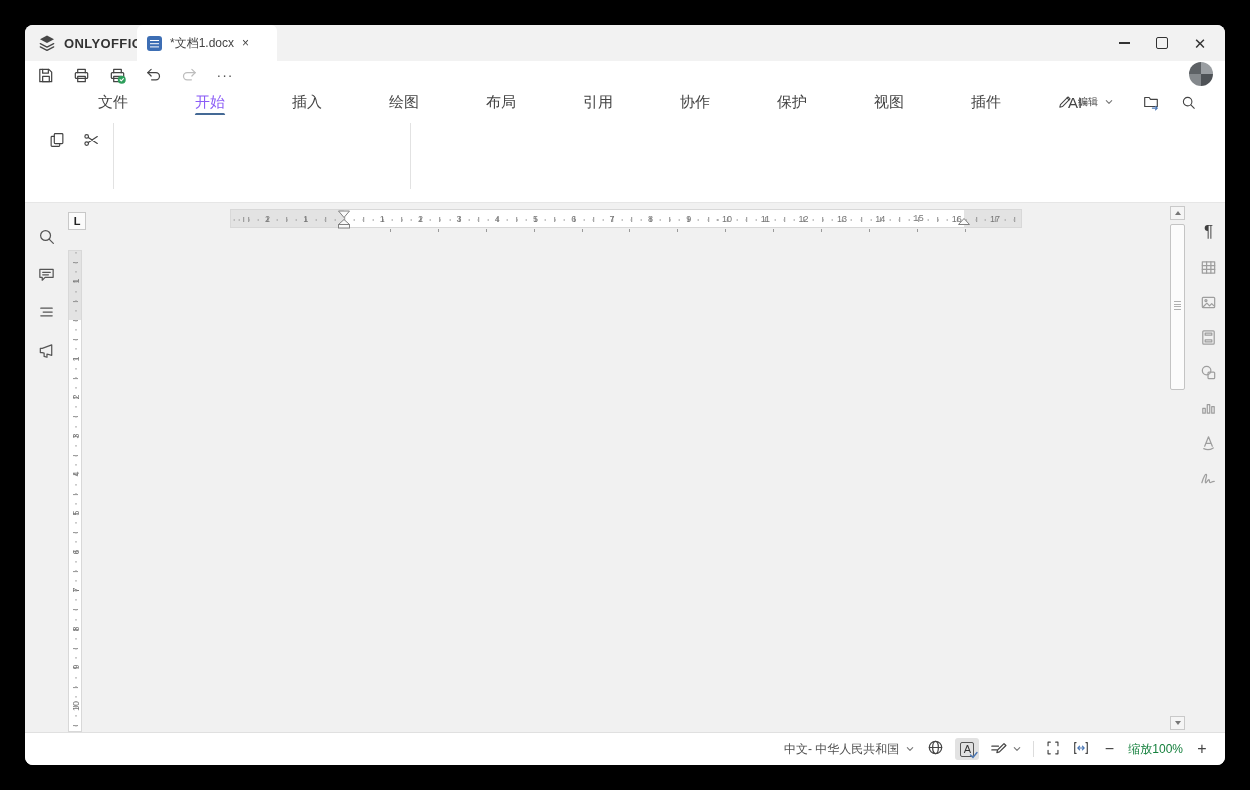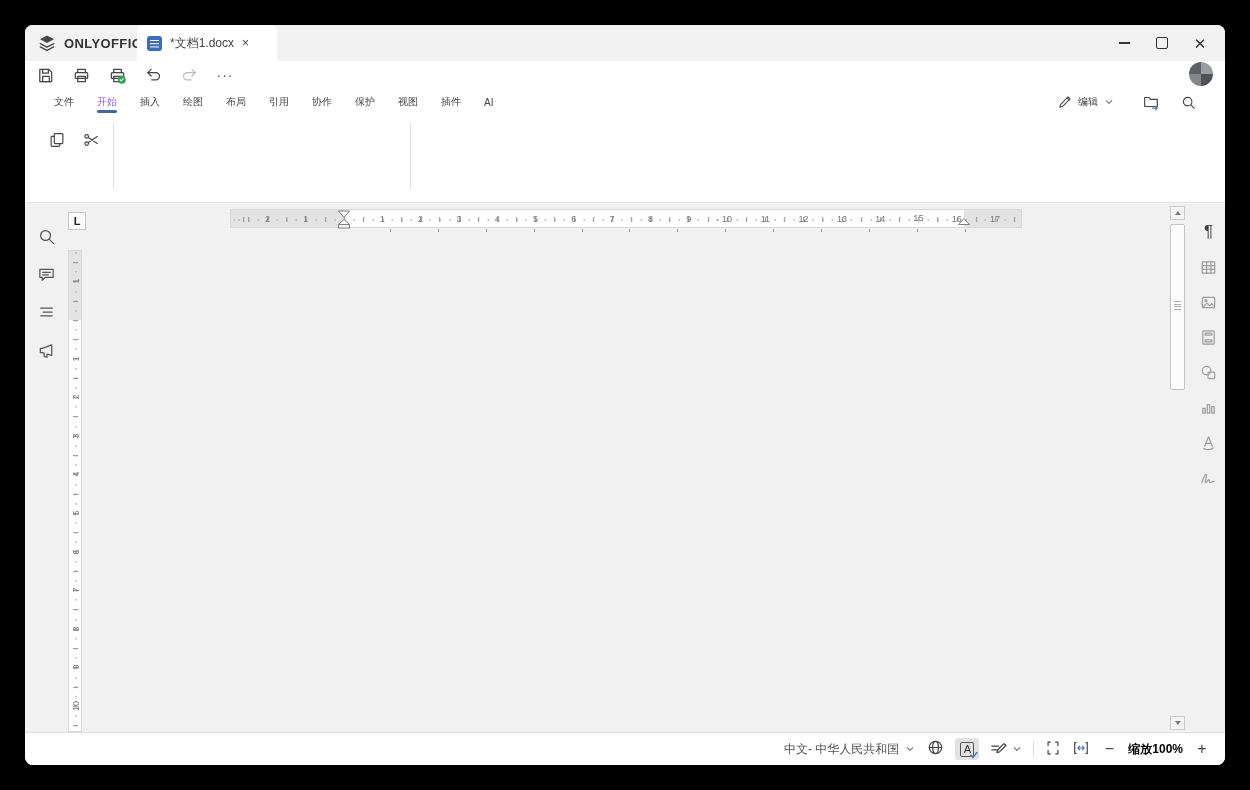--- a/index.html
+++ b/index.html
@@ -24,21 +24,21 @@
   #qat{left:0;top:36px;width:100%;height:28px;background:#fff;}
   .qbtns{left:7px;top:0;height:28px;display:flex;gap:10px;align-items:center;}
   .qbtn{width:26px;height:26px;display:flex;align-items:center;justify-content:center;border-radius:3px;}
   .dots{font-size:14px;color:#555;letter-spacing:1px;}
   #docname{left:0;top:36px;width:100%;height:28px;display:flex;align-items:center;justify-content:center;font-size:13px;color:#444;pointer-events:none;}
   .avatar{left:1164px;top:37px;width:24px;height:24px;border-radius:50%;overflow:hidden;display:grid;grid-template-columns:1fr 1fr;grid-template-rows:1fr 1fr;}
   .avatar i{display:block;}
   
   #menurow{left:0;top:64px;width:100%;height:26px;background:#fff;}
   .mtabs{left:29px;top:0;height:26px;display:flex;gap:23px;align-items:center;}
-  .mtab{font-size:10px;color:#444;position:relative;white-space:nowrap;}
+  .mtab{font-size:15px;color:#444;position:relative;white-space:nowrap;margin-left:44px;}
   .mtab.active{color:#8b5cf6;}
   .mtab.active:after{content:"";position:absolute;left:0;right:0;bottom:-4px;height:3px;border-radius:2px;background:#446995;}
   .editgrp{left:1032px;top:0;height:26px;display:flex;align-items:center;gap:5px;font-size:10px;color:#444;}
   
   #ribbon{left:0;top:90px;width:100%;height:88px;background:#fff;border-bottom:1px solid #e6e6e6;box-sizing:border-box;}
   .sep{width:1px;top:8px;height:66px;background:#e2e2e2;}
   .rbtn{width:26px;height:26px;display:flex;align-items:center;justify-content:center;border-radius:3px;}
   .rbtn.on{background:#dfdfdf;}
   .chev{width:12px;height:26px;display:flex;align-items:center;justify-content:center;}
   .field{height:24px;border:1px solid #c4c4c4;border-radius:3px;background:#fff;display:flex;align-items:center;padding:0 6px;box-sizing:border-box;font-size:12px;color:#333;justify-content:space-between;}
@@ -87,21 +87,21 @@
   .rbar{left:1167px;top:16px;width:33px;display:flex;flex-direction:column;gap:9px;align-items:center;}
   .rbtn2{width:26px;height:26px;display:flex;align-items:center;justify-content:center;}
   .pilcR{font-size:17px;color:#3f3f3f;}
   
   #status{left:0;top:707px;width:100%;height:33px;background:#fff;border-top:1px solid #e0e0e0;box-sizing:border-box;}
   .stleft{left:10px;top:0;height:32px;display:flex;align-items:center;gap:12px;font-size:12px;color:#505050;}
   .vdiv{width:1px;height:16px;background:#dcdcdc;}
   .wc{display:flex;align-items:center;gap:6px;}
   .stright{right:14px;top:0;height:32px;display:flex;align-items:center;gap:10px;font-size:12px;color:#505050;}
   .spellbox{width:24px;height:22px;background:#e2e2e2;border-radius:3px;display:flex;align-items:center;justify-content:center;position:relative;}
-  .zoomlbl{color:#000000;font-weight:bold;}
+  .zoomlbl{color:#15803d;}
   .pm{font-size:16px;color:#444;width:18px;text-align:center;}
   svg.s{stroke:#444;fill:none;stroke-width:1.3;stroke-linecap:round;stroke-linejoin:round;}
   svg.sg{stroke:#9e9e9e;fill:none;stroke-width:1.3;stroke-linecap:round;stroke-linejoin:round;}
   svg.sl{stroke:#555;fill:none;stroke-width:1.3;stroke-linecap:round;stroke-linejoin:round;}
   .dis svg{stroke:#bdbdbd;}
 </style>
 </head>
 <body>
 
 <div id="win" class="abs">

